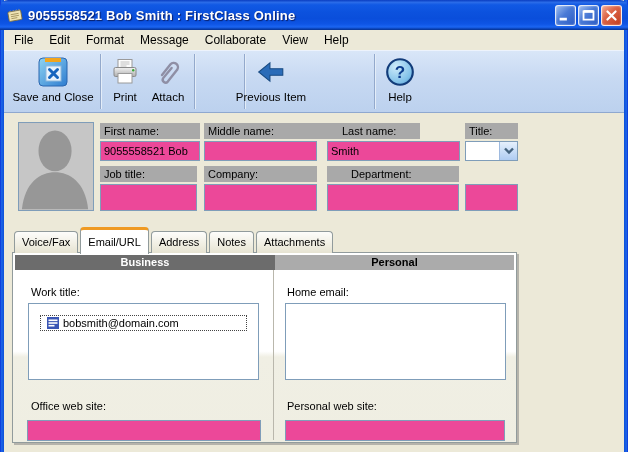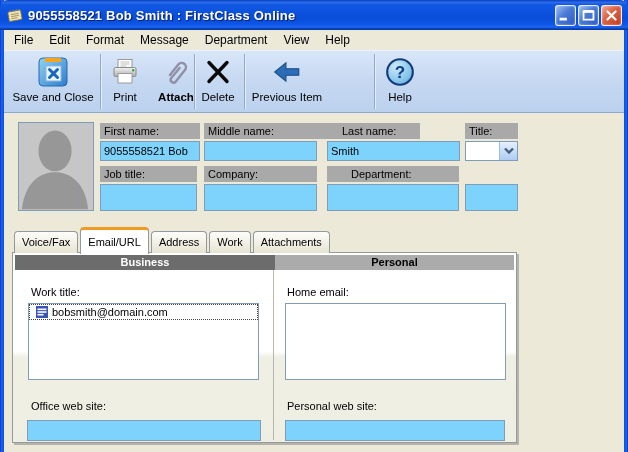--- a/index.html
+++ b/index.html
@@ -63,21 +63,21 @@
   .avatar{
     left:18px;top:122px;width:76px;height:89px;background:#C6C6C6;
     border:1px solid #7F9DB9;box-sizing:border-box;
   }
   .avatar svg{display:block;width:100%;height:100%;}
   .lbl{
     background:#A9A9A9;color:#000;height:16px;line-height:16px;
     padding-left:4px;box-sizing:border-box;white-space:nowrap;overflow:hidden;
   }
   .inp{
-    position:absolute;border:1px solid #7F9DB9;background:#7dd3fc;box-sizing:border-box;
+    position:absolute;border:1px solid #7F9DB9;background:#ec4899;box-sizing:border-box;
     font-family:"Liberation Sans",sans-serif;font-size:11px;padding:8px 3px;margin:0;outline:none;
   }
   .combo{
     position:absolute;border:1px solid #7F9DB9;background:#fff;box-sizing:border-box;display:flex;
   }
   .combo .arrow{
     margin-left:auto;width:17px;height:100%;
     background:linear-gradient(180deg,#E6F0FC 0%,#CCE0F8 45%,#AFCCF2 100%);
     border-left:1px solid #9EBADF;display:flex;align-items:center;justify-content:center;
   }
@@ -106,21 +106,21 @@
   .col-header{position:absolute;top:2px;height:15px;line-height:15px;font-weight:bold;text-align:center;font-size:11px;}
   .col-header.business{left:2px;width:260px;background:#6C6C6C;color:#FFFFFF;}
   .col-header.personal{left:262px;width:239px;background:#ABABAB;color:#000000;}
   .v-divider{position:absolute;left:260px;top:17px;bottom:2px;width:1px;background:#B9B7AC;}
 
   .fld-label{position:absolute;font-size:11px;white-space:nowrap;}
   .listbox{
     position:absolute;background:#fff;border:1px solid #7F9DB9;box-sizing:border-box;overflow:hidden;
   }
   .email-item{
-    margin:0;padding:1px 6px;display:flex;align-items:center;gap:4px;
+    margin:11px;padding:1px 6px;display:flex;align-items:center;gap:4px;
     border:1px dotted #444;box-sizing:border-box;
   }
   .email-item svg{flex:0 0 auto;}
   .email-text{font-size:11px;white-space:nowrap;}
 </style>
 </head>
 <body>
 
 <div class="abs win-border-left"></div>
 <div class="abs win-border-right"></div>
@@ -154,21 +154,21 @@
         </svg>
     </span>
   </span>
 </div>
 
 <div class="abs menubar">
   <span class="menu-item">File</span>
   <span class="menu-item">Edit</span>
   <span class="menu-item">Format</span>
   <span class="menu-item">Message</span>
-  <span class="menu-item">Department</span>
+  <span class="menu-item">Collaborate</span>
   <span class="menu-item">View</span>
   <span class="menu-item">Help</span>
 </div>
 
 <div class="abs toolbar">
   <div class="tb-btn" style="left:6px;width:86px;">
     <span class="tb-icon">
       <svg viewBox="0 0 34 34" width="34" height="34">
         <defs>
             <linearGradient id="gs" x1="0" y1="0" x2="1" y2="1">
@@ -198,41 +198,33 @@
         <rect x="8" y="2.5" width="14" height="9" fill="#FDFDFD" stroke="#9A9A9A"></rect>
         <path d="M10.5 5 h9 M10.5 7 h9 M10.5 9 h6" stroke="#B9B9B9" stroke-width="0.9"></path>
         <rect x="4" y="10.5" width="22" height="9" rx="1.5" fill="url(#gpr)" stroke="#8A8A8A"></rect>
         <circle cx="23.2" cy="13.2" r="1.2" fill="#35A435"></circle>
         <rect x="8" y="16.5" width="14" height="9.5" fill="#FFFFFF" stroke="#9A9A9A"></rect>
       </svg>
     </span>
     <span class="tb-label">Print</span>
   </div>
 
-  <div class="tb-btn" style="left:150px;width:44px;font-weight:bold;">
+  <div class="tb-btn" style="left:142px;width:44px;">
     <span class="tb-icon">
       <svg viewBox="0 0 30 30" width="30" height="30" fill="none" stroke="#8F8FA5" stroke-width="2.4" stroke-linecap="round">
         <path d="M9 18 L17.5 7.3 a4.3 4.3 0 0 1 6.8 5.2 L14.8 24.6 a2.9 2.9 0 0 1 -4.6 -3.5 L18.6 11"></path>
       </svg>
     </span>
     <span class="tb-label">Attach</span>
   </div>
   <div class="tb-sep" style="left:190px;"></div>
 
-  <div class="tb-btn" style="left:192px;width:44px;">
-    <span class="tb-icon">
-      <svg viewBox="0 0 30 30" width="30" height="30">
-        <path d="M6 5.5 C12 12,18 18,24 24.5 M24 5.5 C18 12,12 18,6 24.5" stroke="#0A0A0A" stroke-width="3.4" stroke-linecap="round" fill="none"></path>
-      </svg>
-    </span>
-    <span class="tb-label">Delete</span>
-  </div>
   <div class="tb-sep" style="left:240px;"></div>
 
-  <div class="tb-btn" style="left:248px;width:70px;">
+  <div class="tb-btn" style="left:232px;width:70px;">
     <span class="tb-icon">
       <svg viewBox="0 0 28 22" width="30" height="24">
         <path d="M25 8 L13 8 L13 2.5 L2.5 11 L13 19.5 L13 14 L25 14 Z" fill="#2B6CB8" stroke="#174A82" stroke-width="1"></path>
       </svg>
     </span>
     <span class="tb-label">Previous Item</span>
   </div>
 
   <div class="tb-sep" style="left:370px;"></div>
 
@@ -289,21 +281,21 @@
 <div class="abs lbl" style="left:327px;top:166px;width:132px;padding-left:24px;">Department:</div>
 <textarea class="inp" style="left: 327px; top: 184px; width: 132px; height: 27px; resize: none;"></textarea>
 
 <div class="abs lbl" style="left:465px;top:166px;width:41px;margin-top:21px;">Office:</div>
 <textarea class="inp" style="left: 465px; top: 184px; width: 53px; height: 27px; resize: none;"></textarea>
 
 <div class="abs tabs">
   <div class="tab">Voice/Fax</div>
   <div class="tab active">Email/URL</div>
   <div class="tab">Address</div>
-  <div class="tab">Work</div>
+  <div class="tab">Notes</div>
   <div class="tab">Attachments</div>
 </div>
 
 <div class="abs panel">
   <div class="col-header business">Business</div>
   <div class="col-header personal">Personal</div>
   <div class="v-divider"></div>
 
   <div class="fld-label" style="left:18px;top:33px;">Work title:</div>
   <div class="listbox" style="left:15px;top:50px;width:231px;height:77px;">

